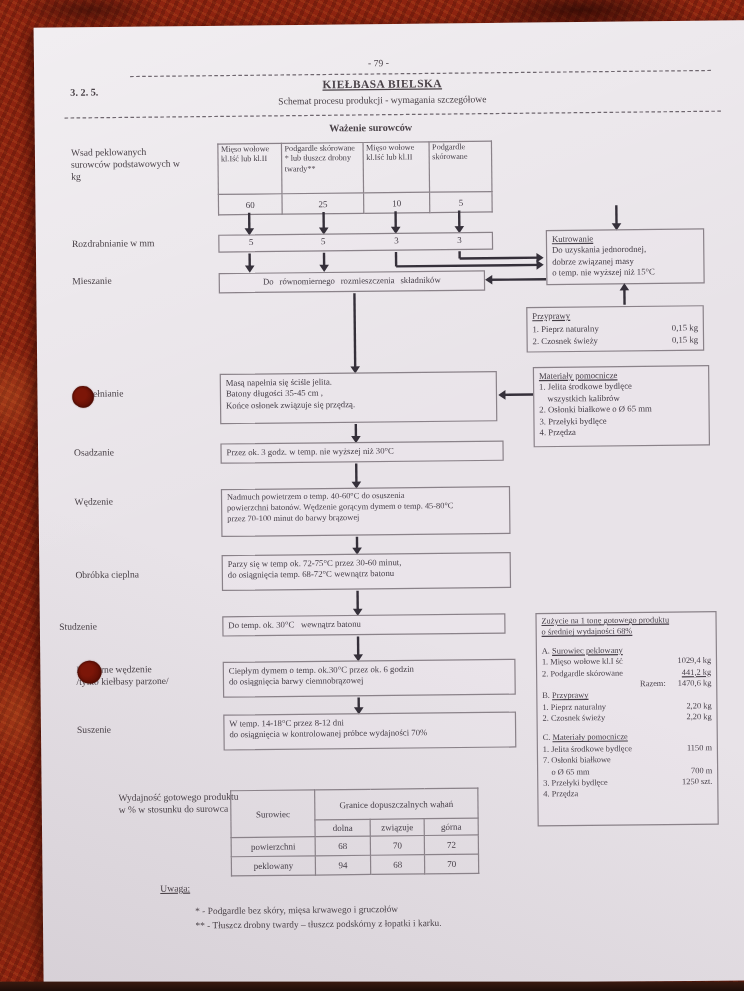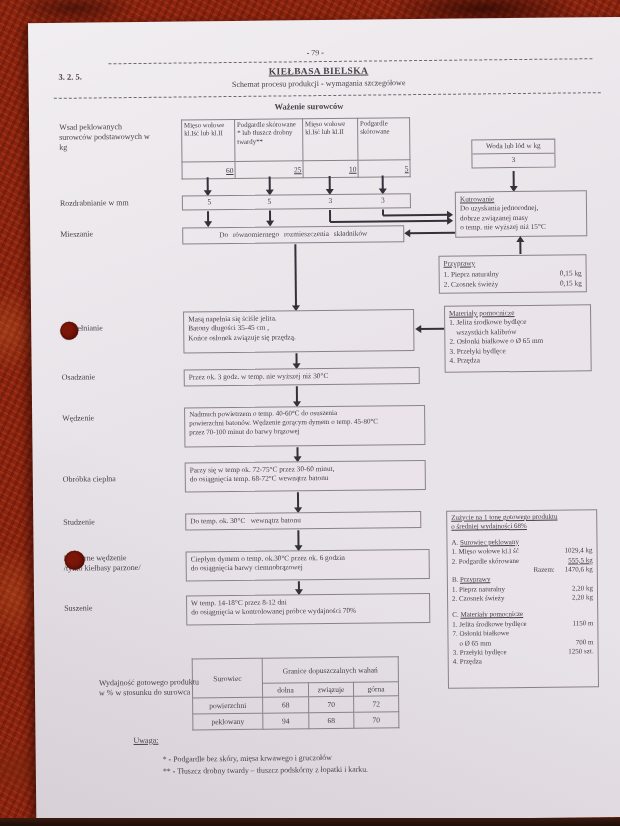--- a/index.html
+++ b/index.html
@@ -45,21 +45,21 @@
   .avu::after{content:"";position:absolute;left:-3px;top:-2px;
     border-left:4px solid transparent;border-right:4px solid transparent;border-bottom:6px solid #35303a;}
   .ahl,.ahr,.segh{position:absolute;height:2px;background:#35303a;}
   .ahl::after{content:"";position:absolute;left:-2px;top:-3px;
     border-top:4px solid transparent;border-bottom:4px solid transparent;border-right:6px solid #35303a;}
   .ahr::after{content:"";position:absolute;right:-2px;top:-3px;
     border-top:4px solid transparent;border-bottom:4px solid transparent;border-left:6px solid #35303a;}
   table{border-collapse:collapse;}
   .dtab td,.dtab th{border:1px solid #8a8289;font-weight:normal;color:#453e47;}
   #ing-table th{font-size:6.8px;vertical-align:top;text-align:left;padding:1px 2px;line-height:1.25;}
-  #ing-table td{font-size:7.5px;text-align:right;height:14px;text-decoration:underline;}
+  #ing-table td{font-size:7.5px;text-align:center;height:14px;}
   #yield-table td,#yield-table th{font-size:7.5px;text-align:center;padding:1px 2px;}
   .gcell{display:inline-block;text-align:center;font-size:7.5px;}
   .usage-line{line-height:1.34;}
 </style>
 </head>
 <body>
 
 <div id="screen">
   <div id="paper">
 
@@ -71,27 +71,27 @@
     <div class="dash" style="left:25px;top:75px;width:547px;"></div>
     <div class="lbl ctr" style="left:180px;top:81px;width:200px;font-weight:bold;font-size:8.5px;">Ważenie surowców</div>
 
     <div class="lbl" style="left:30px;top:100px;width:97px;">Wsad peklowanych surowców podstawowych w kg</div>
     <div class="lbl" style="left:30px;top:176px;">Rozdrabnianie w mm</div>
     <div class="lbl" style="left:30px;top:207px;">Mieszanie</div>
     <div class="lbl" style="left:33px;top:301px;">Napełnianie</div>
     <div class="lbl" style="left:30px;top:350px;">Osadzanie</div>
     <div class="lbl" style="left:30px;top:391px;">Wędzenie</div>
     <div class="lbl" style="left:30px;top:452px;">Obróbka cieplna</div>
-    <div class="lbl" style="left:30px;top:495px;text-align:right;">Studzenie</div>
+    <div class="lbl" style="left:16px;top:495px;text-align:right;">Studzenie</div>
     <div class="lbl" style="left:30px;top:531px;">
       <span>Powtórne wędzenie</span><br>
       <span>/tylko kiełbasy parzone/</span>
     </div>
     <div class="lbl" style="left:30px;top:581px;">Suszenie</div>
-    <div class="lbl" style="left:64px;top:656px;width:100px;">Wydajność gotowego produktu w % w stosunku do surowca</div>
+    <div class="lbl" style="left:64px;top:638px;width:100px;">Wydajność gotowego produktu w % w stosunku do surowca</div>
     <div class="lbl u" style="left:98px;top:714px;">Uwaga:</div>
 
     <div class="abs" style="left:152px;top:98px;">
       <table class="dtab" id="ing-table">
         <colgroup>
             <col style="width:53px">
             <col style="width:68px">
             <col style="width:55px">
             <col style="width:52px">
           </colgroup>
@@ -105,24 +105,20 @@
         <tr>
           <td>60</td>
           <td>25</td>
           <td>10</td>
           <td>5</td>
         </tr>
       </tbody>
         </table>
     </div>
 
-    <div class="box" style="left:442px;top:121px;width:84px;padding:0;text-align:center;">
-      <div style="padding:2px 1px;font-size:7.2px;">Woda lub lód w kg</div>
-      <div style="border-top:1px solid #8a8289;padding:1px 0 2px;">3</div>
-    </div>
 
     <div class="av" style="left:177px;top:156px;height:17px;"></div>
     <div class="av" style="left:239px;top:156px;height:17px;"></div>
     <div class="av" style="left:299px;top:156px;height:17px;"></div>
     <div class="av" style="left:352px;top:156px;height:17px;"></div>
 
     <div class="box" style="left:152px;top:174px;width:229px;height:15px;padding:1px 0;">
       <span class="gcell" style="width:53px;">5</span><span class="gcell" style="width:67px;">5</span><span class="gcell" style="width:55px;">3</span><span class="gcell" style="width:50px;">3</span>
     </div>
 
@@ -217,21 +213,21 @@
       <div class="usage-line">
         <span>A.</span>
         <span class="u">Surowiec peklowany</span>
       </div>
       <div class="kv usage-line">
         <span>1. Mięso wołowe kl.I ść</span>
         <span>1029,4 kg</span>
       </div>
       <div class="kv usage-line">
         <span>2. Podgardle skórowane</span>
-        <span class="u">555,5 kg</span>
+        <span class="u">441,2 kg</span>
       </div>
       <div class="kv-end usage-line">
         <span>Razem:</span>
         <span>1470,6 kg</span>
       </div>
       <div class="usage-line">
         <span>B.</span>
         <span class="u">Przyprawy</span>
       </div>
       <div class="kv usage-line">

